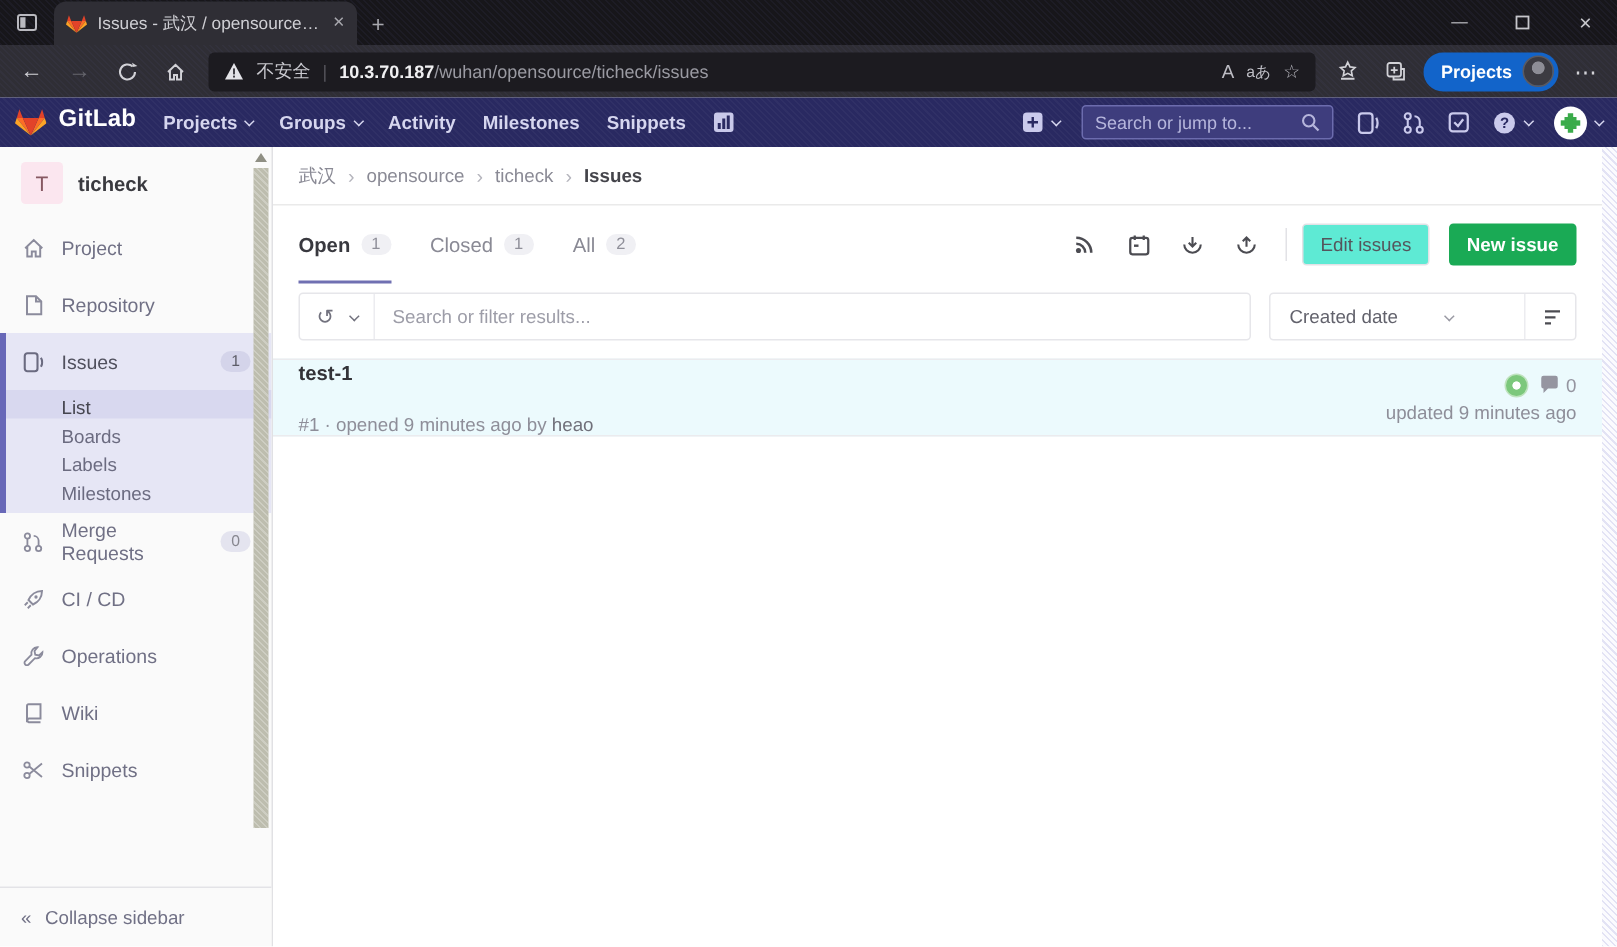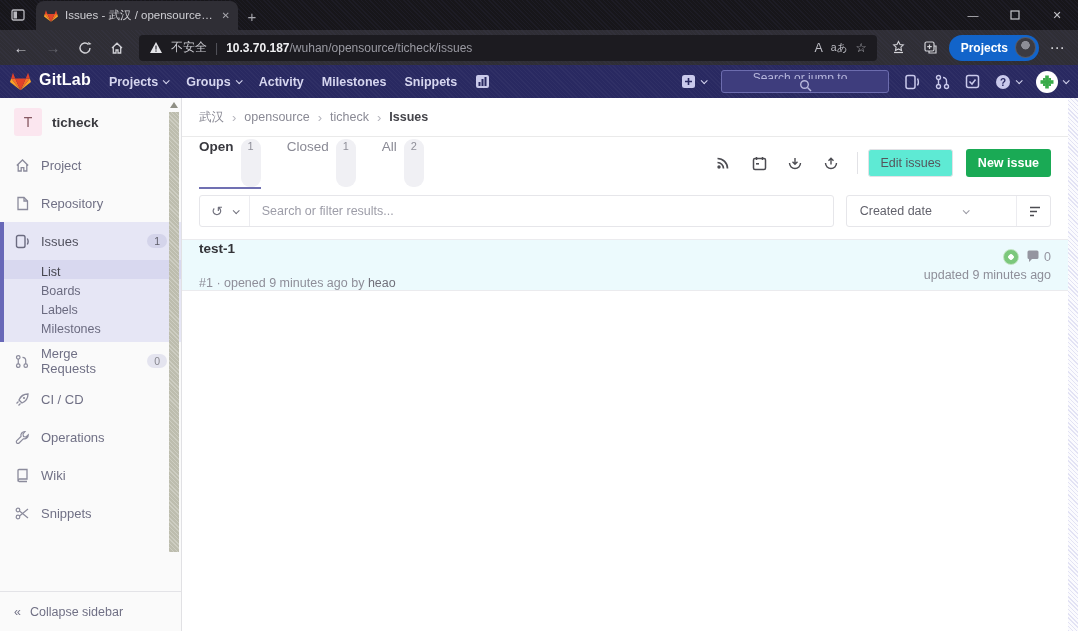--- a/index.html
+++ b/index.html
@@ -40,21 +40,21 @@
     border:1px solid #5a5a62; }
   
   .glbar { height:33px; background:#292961;
     background-image:repeating-linear-gradient(45deg, rgba(255,255,255,.03) 0 1px, transparent 1px 3px);
     display:flex; align-items:center; padding:0 10px; color:#d6d6ef; }
   .gl-brand { display:flex; align-items:flex-start; gap:8px; margin-right:18px; }
   .gl-brand-name { color:#fff; font-size:16px; font-weight:bold; letter-spacing:.2px; }
   .gl-item { font-size:12.5px; font-weight:bold; color:#d6d6ef; margin-right:18px; display:flex; align-items:center; }
   .gl-right { margin-left:auto; display:flex; align-items:center; gap:15px; }
   .gl-search { width:168px; height:23px; background:#3e3d7d; border:1px solid #6c6cae; border-radius:3px;
-    display:flex; align-items:center; padding:0 8px; color:#b6b6dc; font-size:12px;flex-direction:column; }
+    display:flex; align-items:center; padding:0 8px; color:#b6b6dc; font-size:12px; }
   .gl-search-ph { flex:1; white-space:nowrap; overflow:hidden; }
   .gl-avatar { width:22px; height:22px; border-radius:50%; background:#fff; display:flex;
     align-items:center; justify-content:center; }
   
   .main { display:flex; height:533px; }
   .sidebar { width:182px; background:#fafafa; border-right:1px solid #e1e1e4; position:relative;
     display:flex; flex-direction:column; }
   .proj-head { height:48px; display:flex; align-items:center; gap:10px; padding:0 14px; }
   .proj-avatar { width:28px; height:28px; border-radius:3px; background:#fbe6ef; color:#875962;
     display:flex; align-items:center; justify-content:center; font-size:14px; }
@@ -80,21 +80,21 @@
   .content { flex:1; display:flex; flex-direction:column; background:#fff; }
   .pg-scroll { width:10px; background:#fbfbfe;
     background-image:repeating-linear-gradient(45deg, rgba(140,140,210,.22) 0 1px, transparent 1px 3px); }
   
   .crumbs { height:39px; display:flex; align-items:center; gap:8px; padding:0 17px;
     font-size:12.5px; color:#8a8a95; border-bottom:1px solid #eaeaea; }
   .crumbs .sep { color:#b5b5bd; font-size:13px; }
   .crumbs .last { color:#44444a; font-weight:bold; }
   .head-row { height:52px; display:flex; align-items:center; padding:0 17px; }
   .tabset { display:flex; gap:26px; height:100%; align-items:center; }
-  .tabset .tb { display:flex; gap:7px; font-size:13.5px; color:#8a8a95;
+  .tabset .tb { display:flex; align-items:center; gap:7px; font-size:13.5px; color:#8a8a95;
     height:100%; border-bottom:2px solid transparent; padding-top:2px; }
   .tabset .tb.active { color:#39393f; font-weight:bold; border-bottom-color:#7070b2; }
   .cnt { background:#f0f0f4; color:#8f8f99; font-size:11px; border-radius:9px; padding:1px 7px; font-weight:normal; }
   .head-actions { margin-left:auto; display:flex; align-items:center; gap:4px; }
   .hbtn { width:32px; height:28px; display:flex; align-items:center; justify-content:center; color:#4c4c52; }
   .vdiv { width:1px; height:22px; background:#e2e2e6; margin:0 6px; }
   .btn-plain { border:1px solid #e2e2e6; background:#5eead4; color:#55555c; font-size:12.5px;
     border-radius:3px; padding:6px 11px; margin-right:9px; }
   .btn-green { background:#1aaa55; color:#fff; font-size:12.5px; font-weight:bold; border:none;
     border-radius:3px; padding:7px 12px; }

